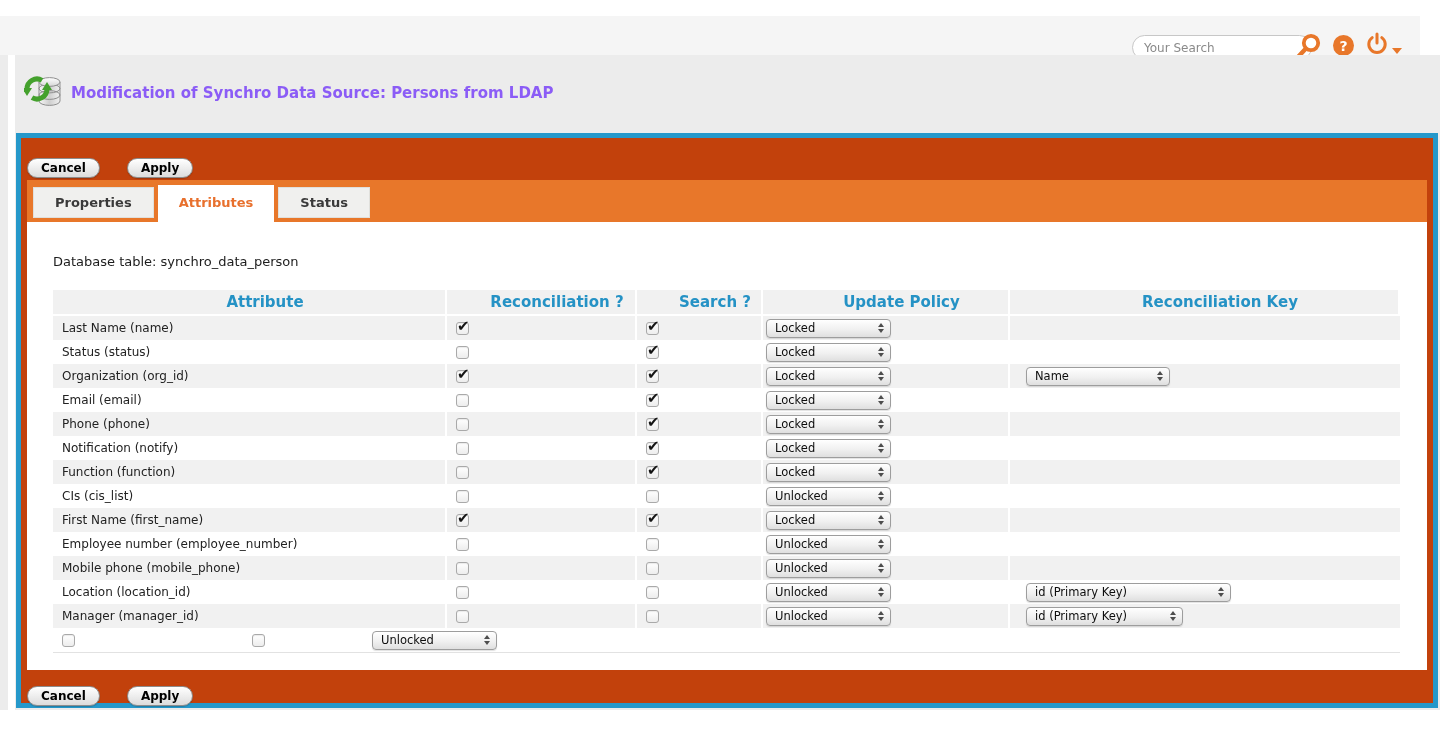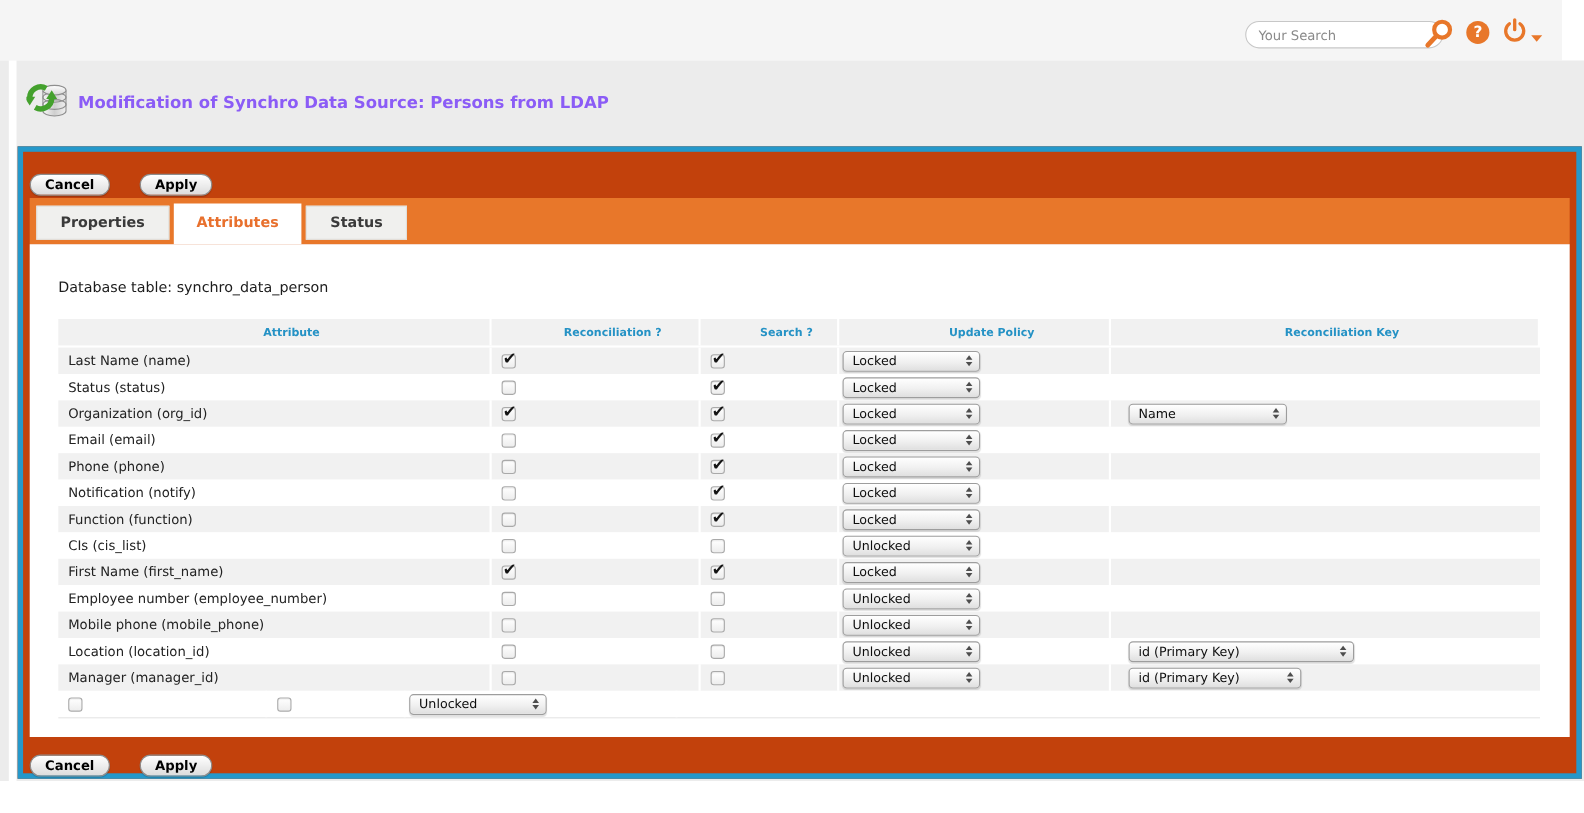--- a/index.html
+++ b/index.html
@@ -3,21 +3,21 @@
 <meta charset="utf-8">
 <style>
   * { box-sizing: border-box; }
   html,body { margin:0; padding:0; }
   body {
     width:1440px; height:739px; position:relative; overflow:hidden;
     background:#ffffff; font-family:"DejaVu Sans", sans-serif; color:#1c1c1c;
   }
 
   
-  .topbar { position:absolute; left:0; top:0; width:1420px; height:55px; background:#F5F5F5; }
+  .topbar { position:absolute; left:0; top:16px; width:1420px; height:55px; background:#F5F5F5; }
   .search-wrap { position:absolute; right:108px; top:19px; display:flex; align-items:center; }
   .search-input {
     width:180px; height:25px; border:1px solid #C7C7C7; border-radius:13px;
     background:#fff; padding:0 26px 0 11px; font-size:12px; color:#666;
     font-family:"DejaVu Sans", sans-serif; outline:none;
   }
   .search-input::placeholder { color:#8a8a8a; }
   .search-glass { position:absolute; right:-12px; top:-4px; }
   .help-btn {
     position:absolute; right:66px; top:19px; width:21px; height:21px; border-radius:50%;
@@ -75,21 +75,21 @@
   .thead { margin-bottom:2px; }
   .cell {
     height:24px; display:flex; align-items:center;
     border-right:2px solid #ffffff; overflow:hidden; white-space:nowrap;
   }
   .cell:last-child { border-right:none; }
   .c1 { width:394px; } .c2 { width:190px; } .c3 { width:126px; }
   .c4 { width:247px; } .c5 { width:388px; }
   .thead .cell {
     justify-content:center; background:#F1F1F1;
-    color:#2592C5; font-weight:bold; font-size:10px;padding-left:32px;
+    color:#2592C5; font-weight:bold; font-size:15px;padding-left:32px;
   }
   .trow.odd  { background:#F1F1F1; }
   .trow.even { background:#ffffff; }
   .cell.attr { padding-left:9px; color:#222; }
   .cell.chk  { padding-left:9px; }
   .cell.pol  { padding-left:3px; }
   .cell.key  { padding-left:16px; }
 
   
   .cb {

